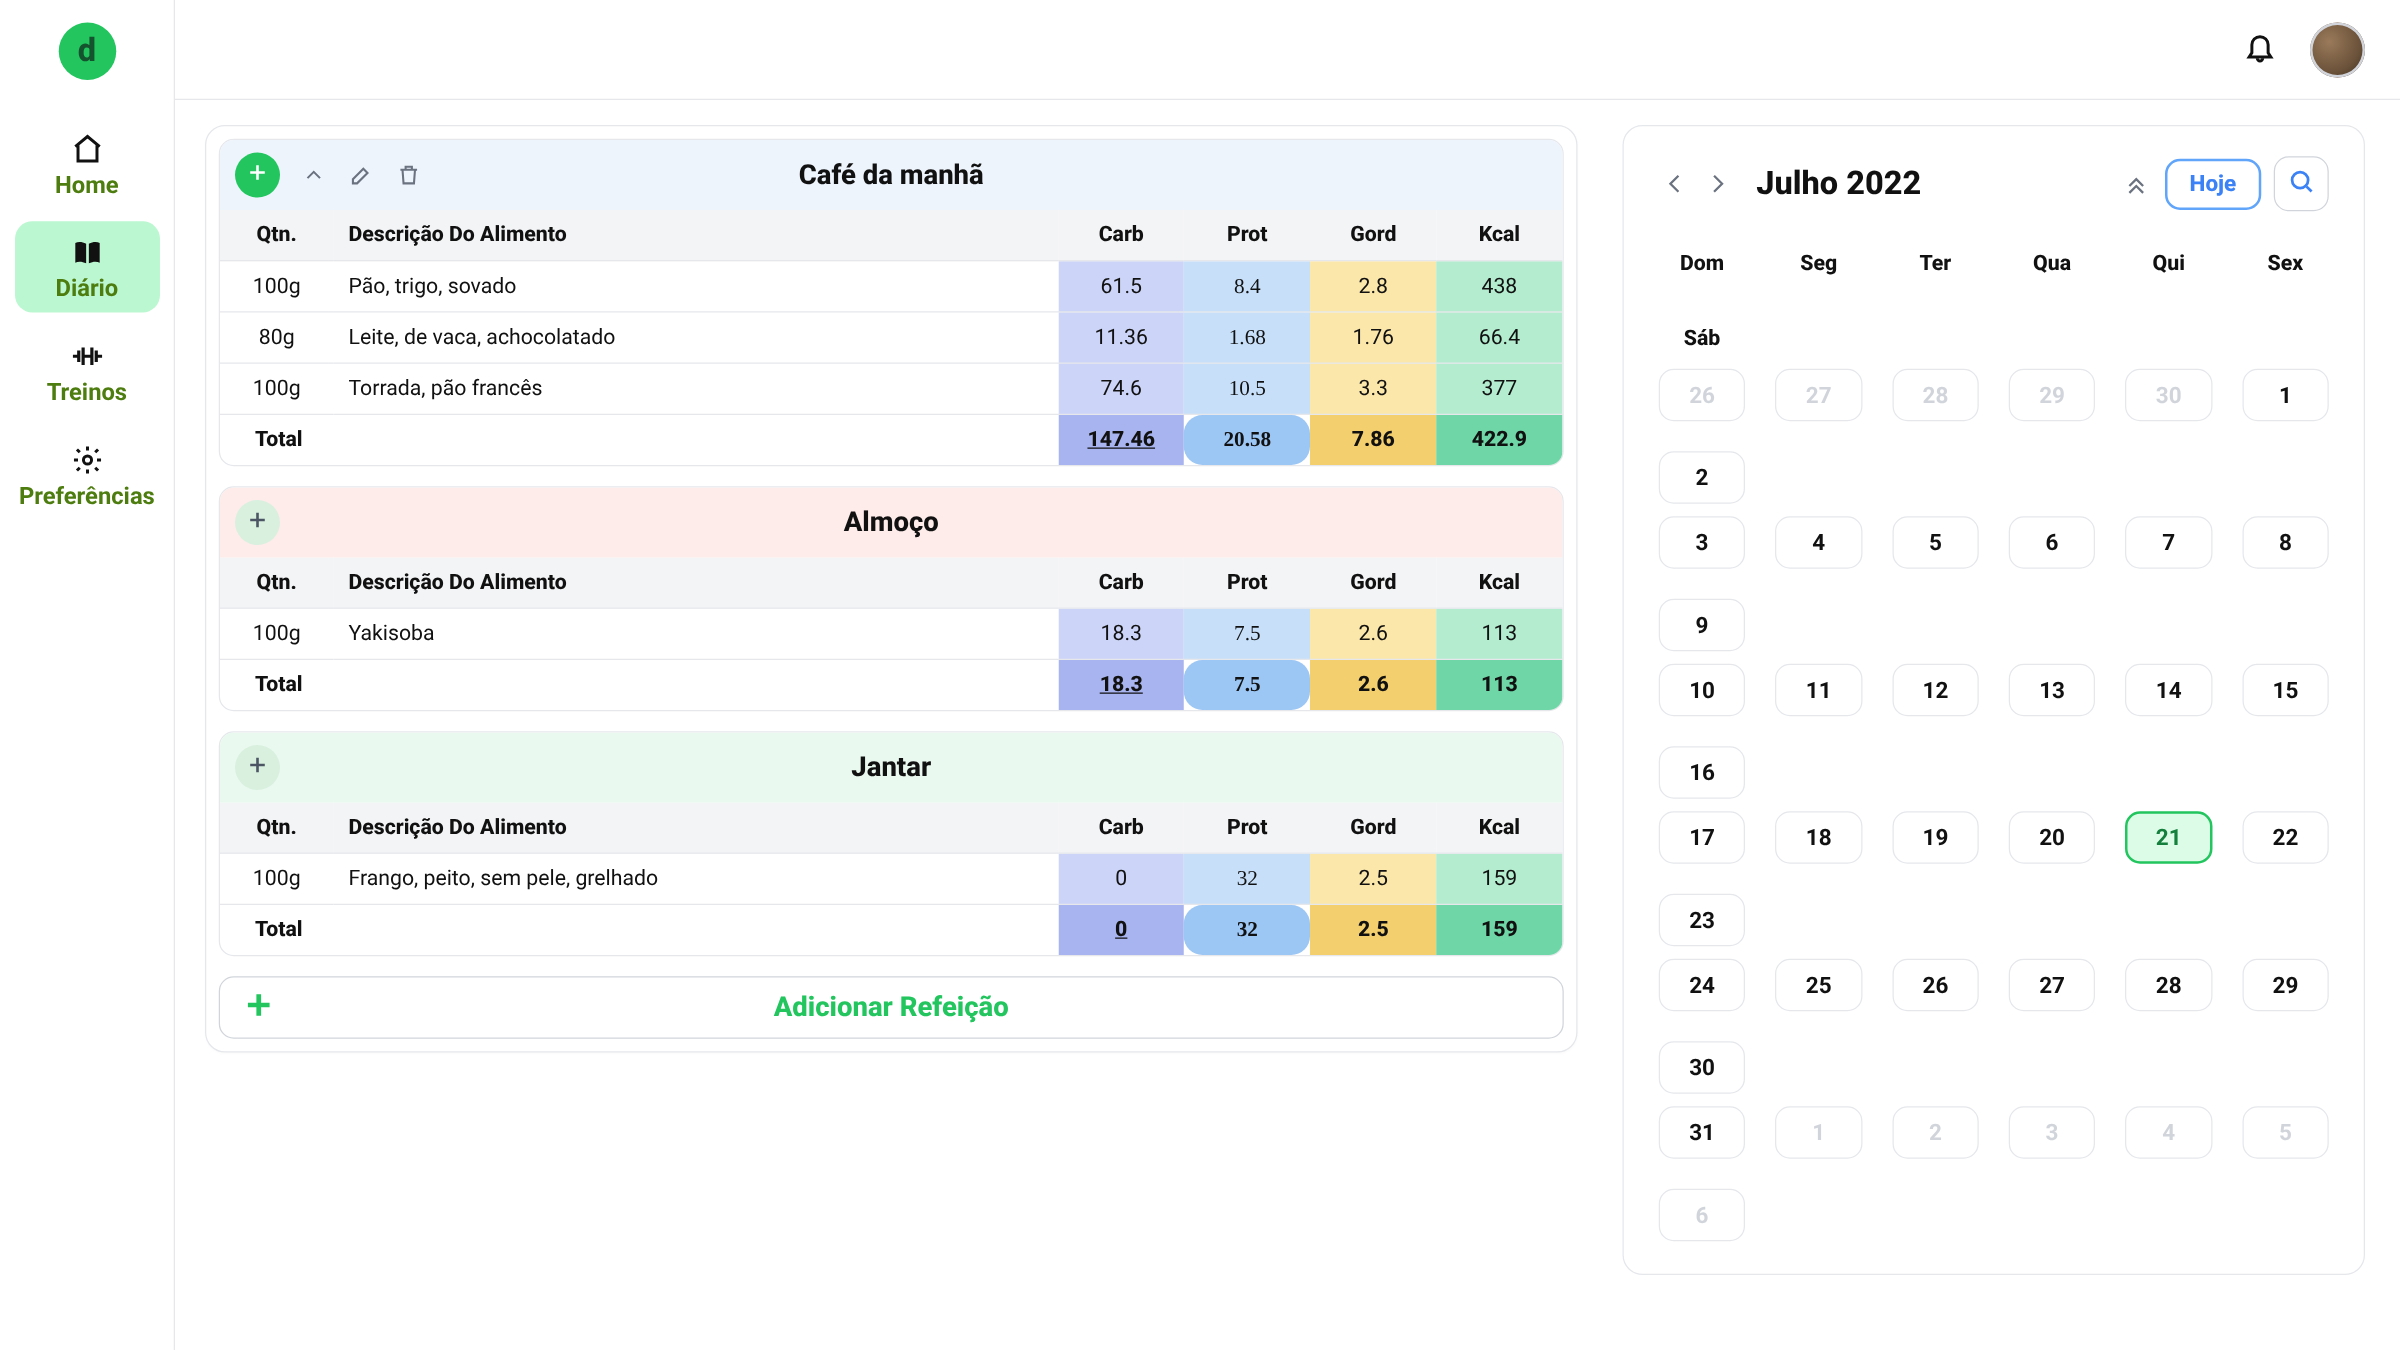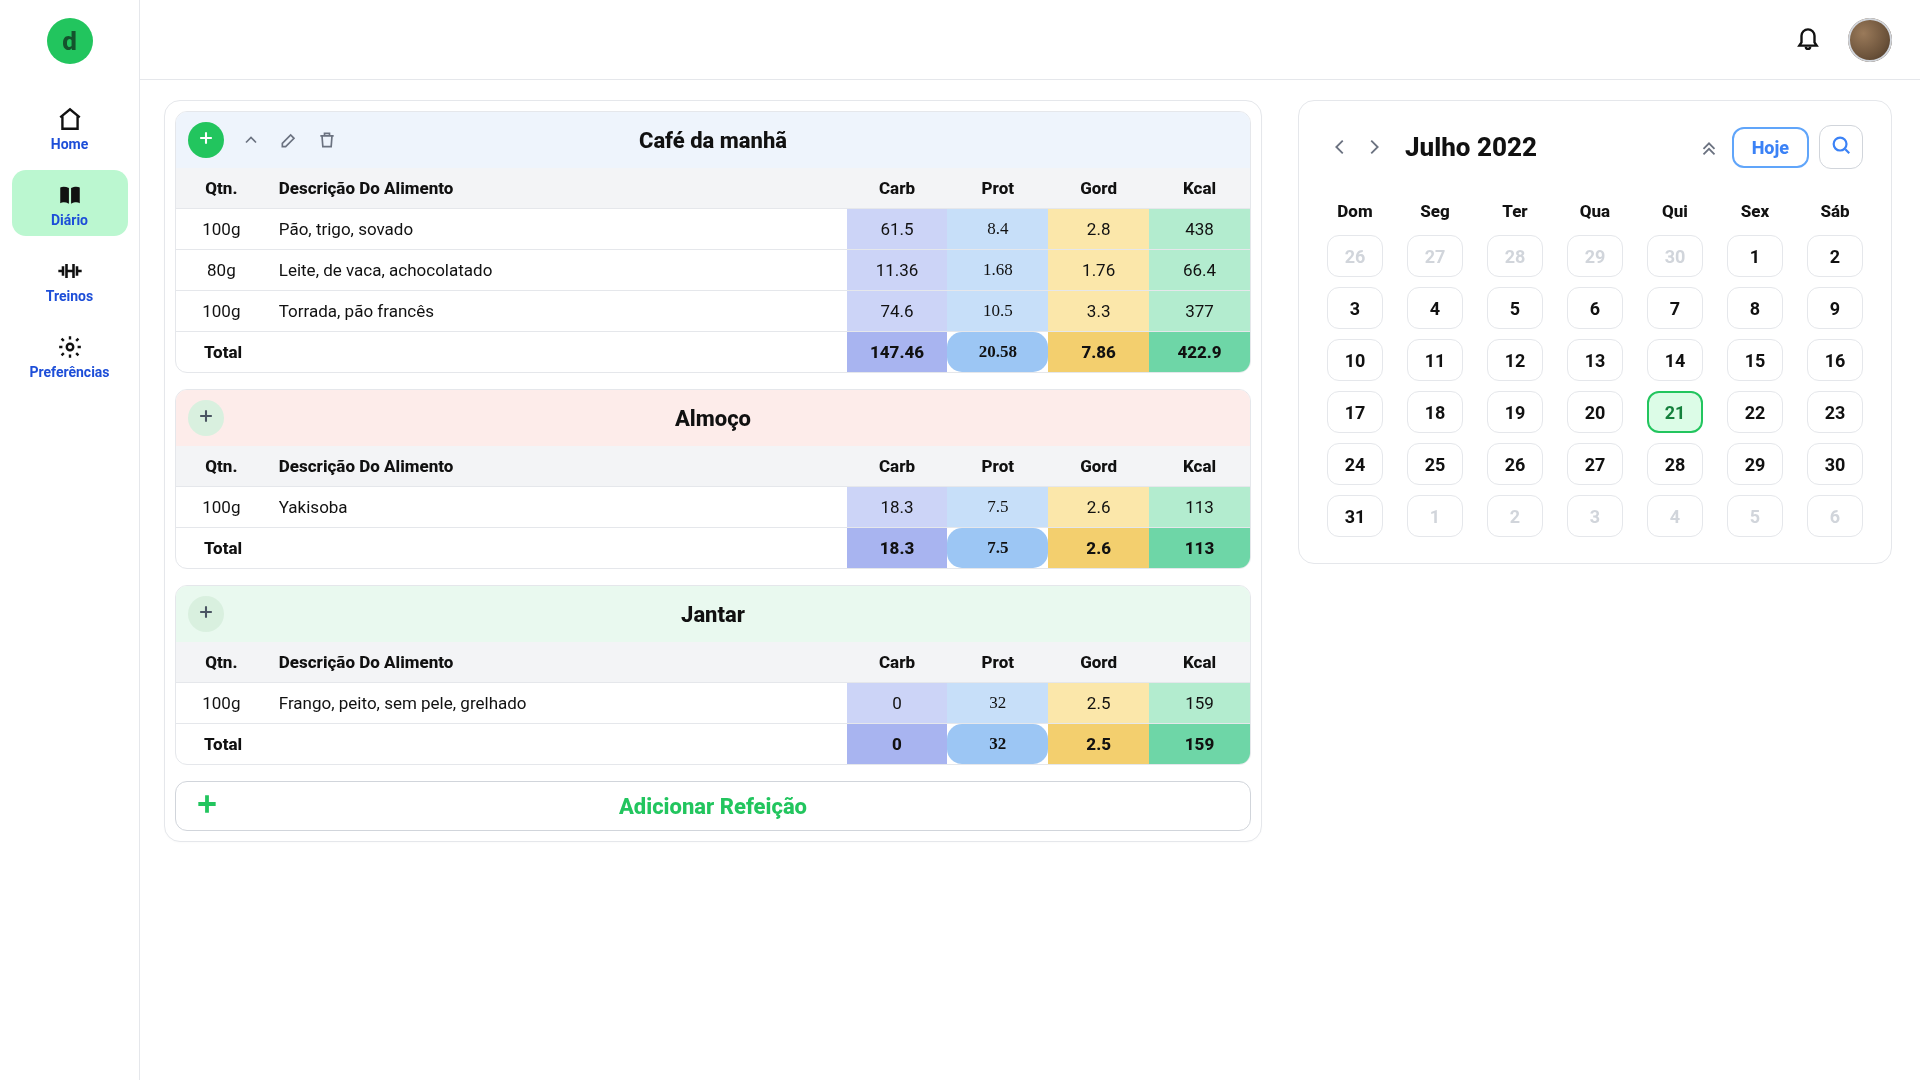--- a/index.html
+++ b/index.html
@@ -41,23 +41,23 @@
     padding: 10px 4px 8px 4px;
     border-radius: 14px;
     display: flex;
     flex-direction: column;
     align-items: center;
     gap: 2px;
     cursor: pointer;
   }
   .nav-item.active { background: #bbf7d0; }
   .nav-label {
-    font-size: 14px;
+    font-size: 19px;
     font-weight: 700;
-    color: #1d4ed8;
+    color: #4d7c0f;
   }
   .icon-slot { width: 30px; height: 30px; display: flex; align-items: center; justify-content: center; }
   .icon { stroke: #111; stroke-width: 2.2; fill: none; }
   .icon-filled { fill: #111; stroke: none; }
 
   
   .topbar {
     position: absolute;
     left: 140px; right: 0; top: 0;
     height: 80px;
@@ -161,21 +161,21 @@
 
   .bg-carb-h { background: #a8b4f0; }
   .bg-prot-h { background: #9cc6f4; }
   .bg-gord-h { background: #f3cf6e; }
   .bg-kcal-h { background: #6ed6a7; }
   .bg-carb   { background: #ccd4f7; }
   .bg-prot   { background: #c7dff9; font-family: Liberation Serif, serif; }
   .bg-gord   { background: #fbe7aa; }
   .bg-kcal   { background: #b3eccf; }
   tr.total td { font-weight: 800; }
-  tr.total .bg-carb { background: #a8b4f0; }
+  tr.total .bg-carb { background: #a8b4f0; text-decoration: underline; }
   tr.total .bg-prot { background: #9cc6f4; border-radius: 15px; }
   tr.total .bg-gord { background: #f3cf6e; }
   tr.total .bg-kcal { background: #6ed6a7; }
 
   
   .add-meal {
     margin-top: 16px;
     border: 1px solid #d1d5db;
     border-radius: 12px;
     height: 50px;
@@ -223,21 +223,21 @@
     border: 1px solid #d1d5db;
     border-radius: 12px;
     display: flex; align-items: center; justify-content: center;
     cursor: pointer;
   }
   .search-btn svg { stroke: #3b82f6; stroke-width: 2.4; fill: none; }
   .collapse-btn svg { stroke: #6b7280; stroke-width: 2; fill: none; }
 
   .dow-row, .days-row {
     display: grid;
-    grid-template-columns: repeat(7, 1fr);
+    grid-template-columns: repeat(6, 1fr);
     gap: 24px;
   }
   .dow-row { margin-top: 24px; }
   .dow-cell {
     text-align: center;
     font-weight: 800;
     font-size: 17px;
     padding: 8px 0;
   }
   .days-grid { margin-top: 6px; display: flex; flex-direction: column; gap: 10px; }

